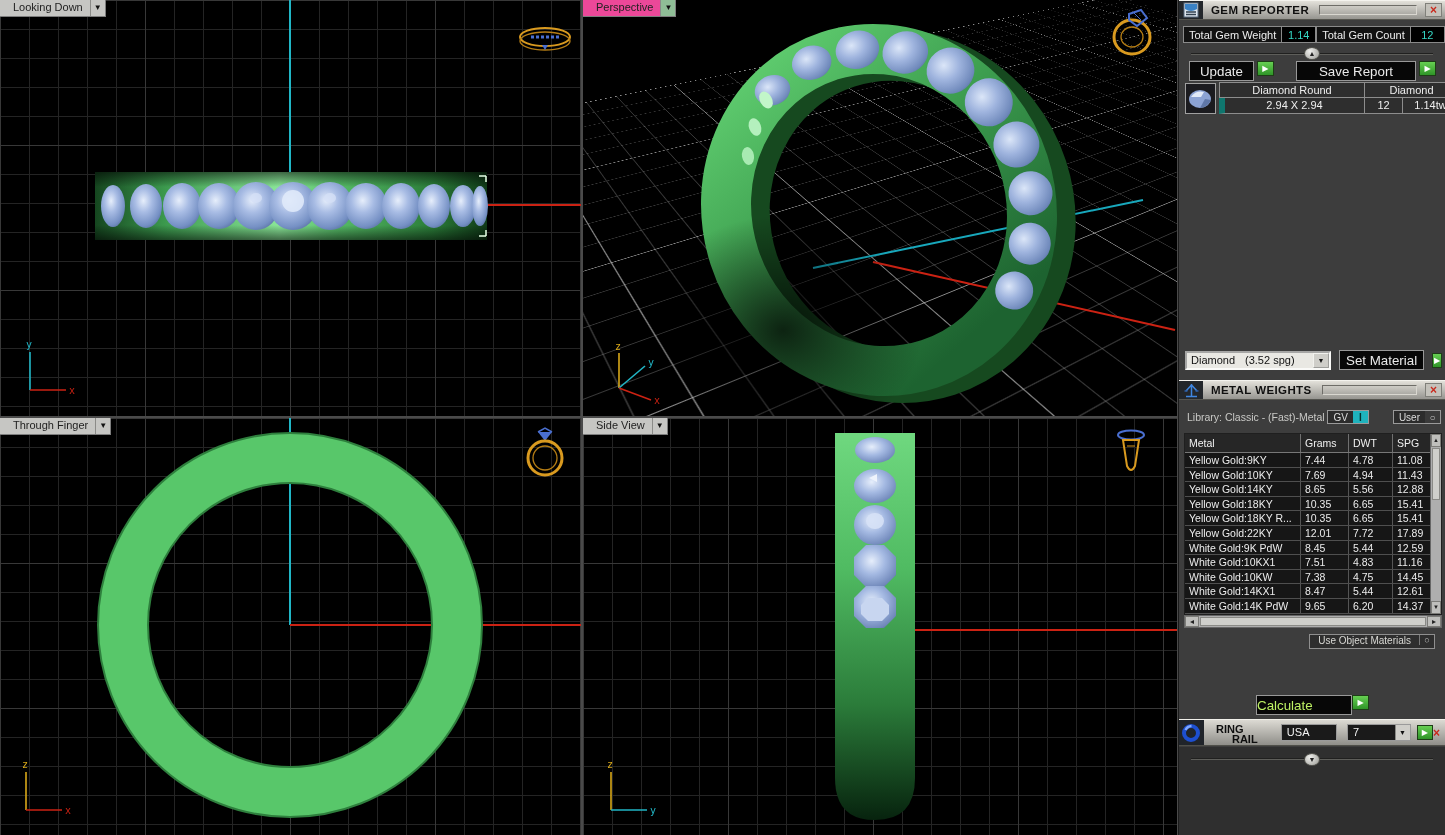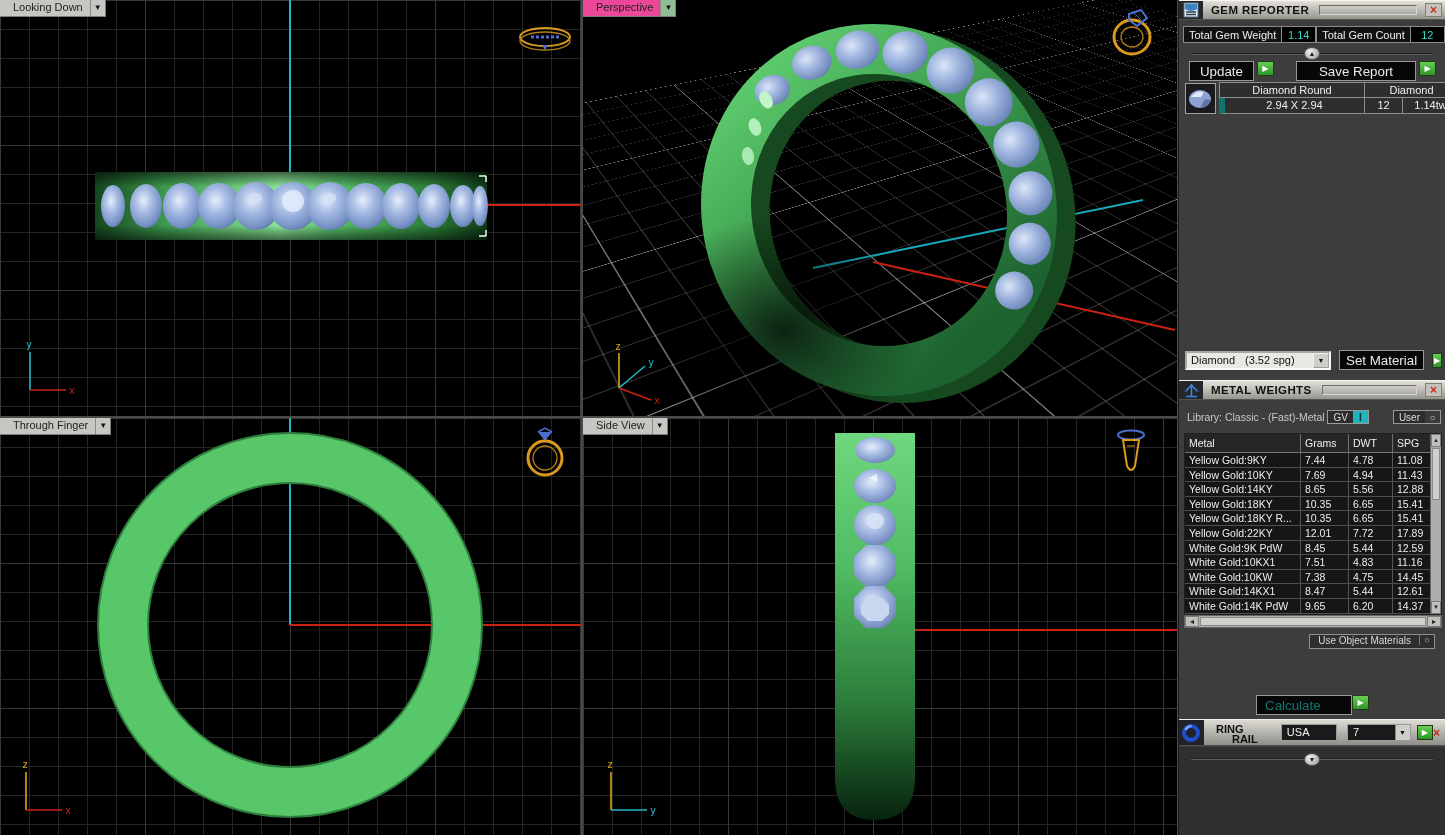--- a/index.html
+++ b/index.html
@@ -147,21 +147,21 @@
 
   .uom { position:absolute; top:634px; right:10px; display:flex; align-items:flex-start; height:15px;
          background:#2e2e2e; border:1px solid #8f8f8f; color:#d8d8d4; font-size:10px; }
   .uom .ulabel { padding:0 8px; }
   .uom .uradio { width:15px; border-left:1px solid #777; text-align:center; color:#bdbdbd; font-size:9px; }
 
   .mw-note { position:absolute; top:657px; left:0; width:267px; text-align:center;
              color:#ffc916; font-weight:bold; font-size:11px; line-height:12px; }
   .mw-calc { position:absolute; top:695px; left:0; width:267px; display:flex; justify-content:center; }
   .calcbtn { display:flex; }
-  .calcbtn .btn { width:96px; text-align:left; padding-left:8px; color:#0f766e; }
+  .calcbtn .btn { width:96px; text-align:left; padding-left:0; color:#bef264; }
 
   .rr-bar { position:absolute; top:719px; left:0; width:267px; height:27px;
             background:linear-gradient(#dcdad3,#8f8e89); border-top:1px solid #f1f0ea; border-bottom:1px solid #4f4f49;
             display:flex; align-items:center; }
   .rr-icon { width:26px; height:100%; background:#20242a; display:flex; align-items:center; justify-content:center; }
   .rr-name { position:relative; width:80px; height:100%; color:#0e0e0e; font-weight:bold; font-size:11px; }
   .rr-name .l1 { position:absolute; left:12px; top:3px; }
   .rr-name .l2 { position:absolute; left:28px; top:13px; }
   .rr-region { background:#1a1a1a; color:#f2f2f2; border:1px solid #9a9a9a; width:58px; height:17px; padding:1px 5px 0; }
   .rr-size { display:flex; width:66px; height:17px; border:1px solid #9a9a9a; background:#1a1a1a; margin-left:10px; }

